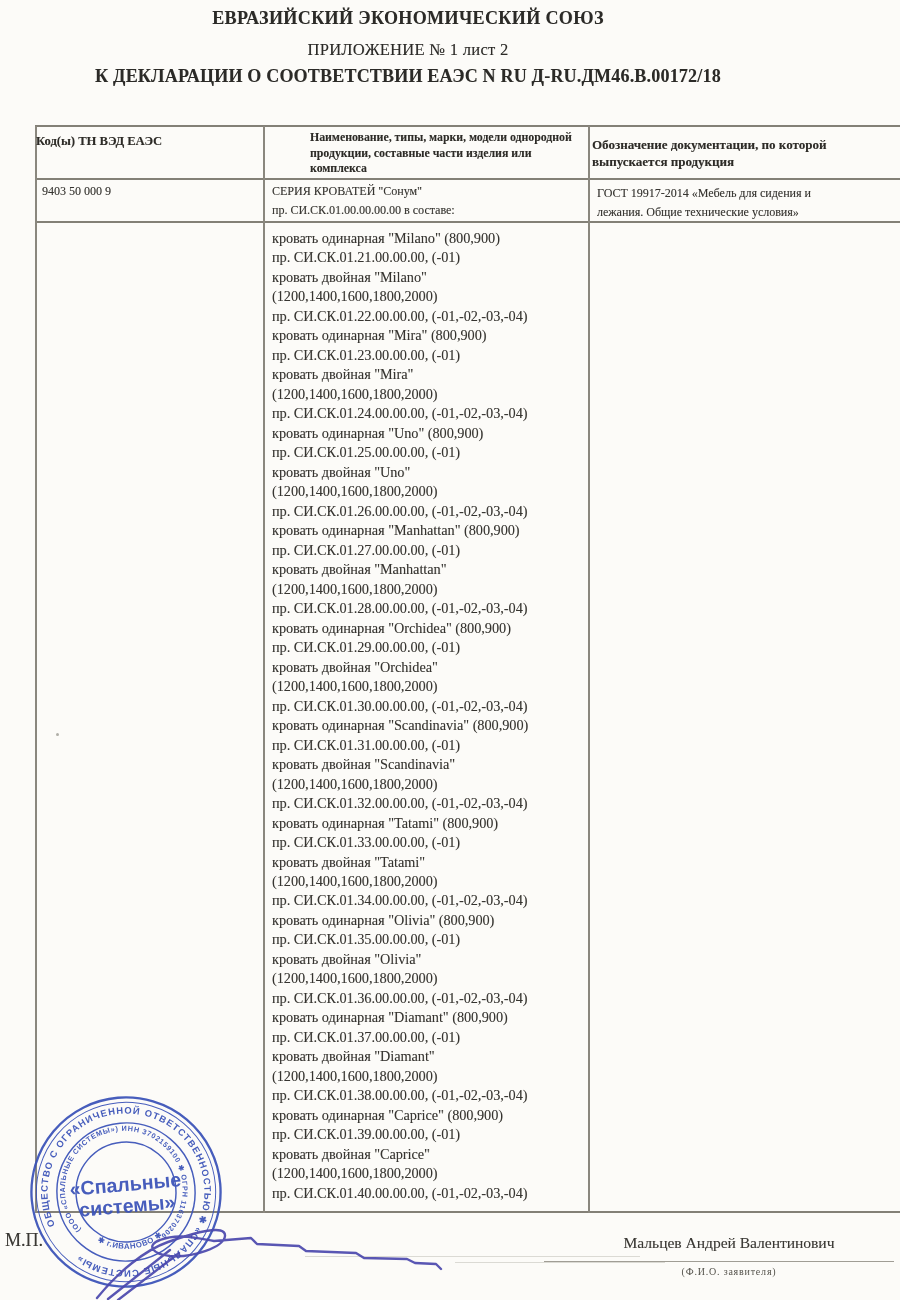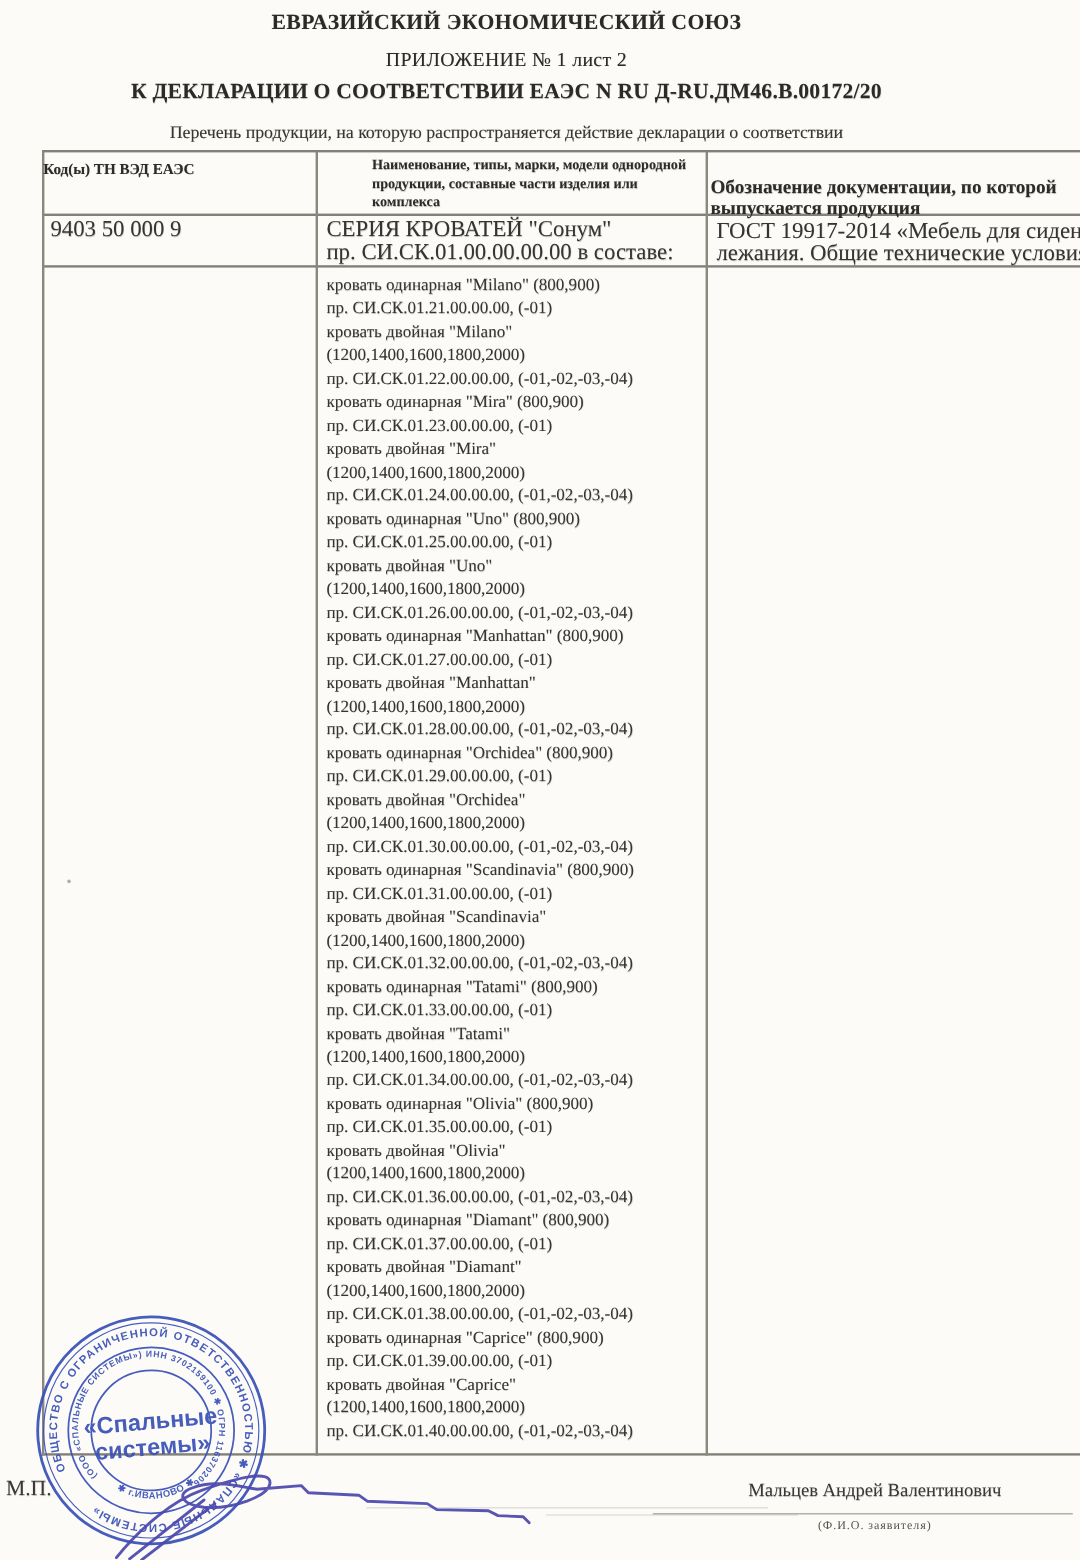--- a/index.html
+++ b/index.html
@@ -5,32 +5,32 @@
   html,body { margin:0; padding:0; }
   body { background:#ffffff; }
   .page {
     position:relative; width:900px; height:1300px; overflow:hidden;
     background:#fcfbf8;
     font-family:"Liberation Serif", serif;
     color:#33312e;
   }
   .doc-text { text-shadow: 0.3px 0.3px 0.6px rgba(70,68,64,0.35); }
   .abs { position:absolute; }
-  .ctr { left:0; width:816px; text-align:center;padding-left:14px; }
+  .ctr { left:0; width:816px; text-align:center; }
   .title1 { top:8px;  font-size:18px; font-weight:bold; letter-spacing:0.4px; color:#2b2a27; }
   .title2 { top:40px; font-size:16.5px; font-weight:normal; letter-spacing:0.3px; color:#2b2a27; }
   .title3 { top:66px; font-size:18px; font-weight:bold; letter-spacing:0.2px; color:#2b2a27; }
   .subtitle { top:103px; font-size:14.8px; color:#38362f; }
 
   .hline { position:absolute; left:35px; width:865px; height:1.7px; background:#838077; }
   .vline { position:absolute; width:1.6px; background:#8a877e; top:126px; height:1087px; }
 
   .th { position:absolute; font-weight:bold; font-size:11.8px; line-height:15.5px;
         text-align:left; white-space:pre; color:#2d2b27; }
-  .cell { position:absolute; font-size:19px; line-height:19.4px; white-space:pre; color:#363430; }
+  .cell { position:absolute; font-size:12px; line-height:19.4px; white-space:pre; color:#363430; }
   .list { position:absolute; left:272px; top:229px; font-size:14.2px; line-height:19.48px;
           white-space:pre; color:#363430; }
 
   .mp { position:absolute; left:5px; top:1230px; font-size:18px; color:#3a3834; z-index:1; }
   .applicant-name { position:absolute; left:558px; top:1234px; width:342px; text-align:center;
                     font-size:15.5px; color:#3a3834; }
   .applicant-line { position:absolute; left:544px; top:1261px; width:350px; height:1.1px;
                     background:#a09d95; }
   .applicant-caption { position:absolute; left:558px; top:1266px; width:342px; text-align:center;
                        font-size:10px; letter-spacing:0.8px; color:#55534c; }
@@ -41,37 +41,36 @@
                 z-index:2; transform:rotate(-5deg); opacity:0.93; }
   .sig-wrap { position:absolute; left:0; top:1150px; width:900px; height:150px; z-index:3; }
 </style>
 </head>
 <body>
 
 <div class="page">
 
   <div class="abs ctr title1 doc-text">ЕВРАЗИЙСКИЙ ЭКОНОМИЧЕСКИЙ СОЮЗ</div>
   <div class="abs ctr title2 doc-text">ПРИЛОЖЕНИЕ № 1 лист 2</div>
-  <div class="abs ctr title3 doc-text">К ДЕКЛАРАЦИИ О СООТВЕТСТВИИ ЕАЭС N RU Д-RU.ДМ46.В.00172/20</div>
+  <div class="abs ctr title3 doc-text">К ДЕКЛАРАЦИИ О СООТВЕТСТВИИ ЕАЭС N RU Д-RU.ДМ46.В.00172/18</div>
 
-  <div class="abs ctr subtitle doc-text">Перечень продукции, на которую распространяется действие декларации о соответствии</div>
 
   <div class="hline" style="top:125px"></div>
   <div class="hline" style="top:178px"></div>
   <div class="hline" style="top:221px"></div>
   <div class="hline" style="top:1211px"></div>
   <div class="vline" style="left:35px"></div>
   <div class="vline" style="left:263px"></div>
   <div class="vline" style="left:588px"></div>
 
   <div class="th doc-text" style="left:36px; top:134px; width:226px; font-size:12.6px;">Код(ы) ТН ВЭД ЕАЭС</div>
   <div class="th doc-text" style="left:266px; top:130px; width:320px;padding-left:44px;">Наименование, типы, марки, модели однородной
 продукции, составные части изделия или
 комплекса</div>
-  <div class="th doc-text" style="left:592px; top:148px; width:304px; line-height:17px; font-size:16px;">Обозначение документации, по которой
+  <div class="th doc-text" style="left:592px; top:136px; width:304px; line-height:17px; font-size:13px;">Обозначение документации, по которой
 выпускается продукция</div>
 
   <div class="cell doc-text" style="left:42px; top:182px;">9403 50 000 9</div>
   <div class="cell doc-text" style="left:272px; top:182px;">СЕРИЯ КРОВАТЕЙ "Сонум"
 пр. СИ.СК.01.00.00.00.00 в составе:</div>
   <div class="cell doc-text" style="left:597px; top:184px; line-height:18.6px;">ГОСТ 19917-2014 «Мебель для сидения и
 лежания. Общие технические условия»</div>
 
   <div class="list doc-text">кровать одинарная "Milano" (800,900)
 пр. СИ.СК.01.21.00.00.00, (-01)

